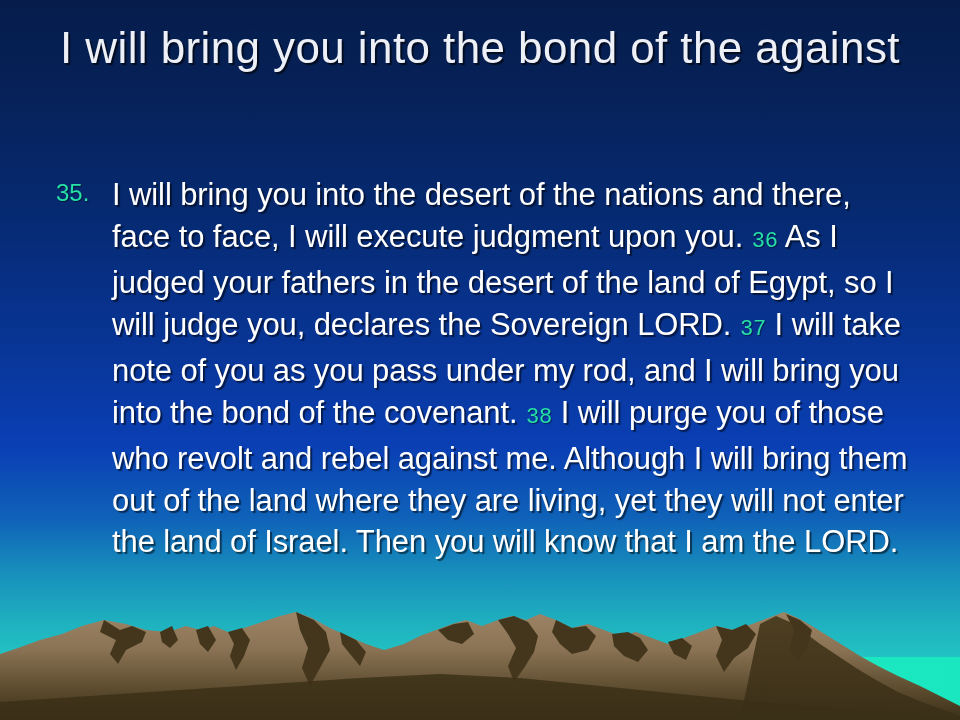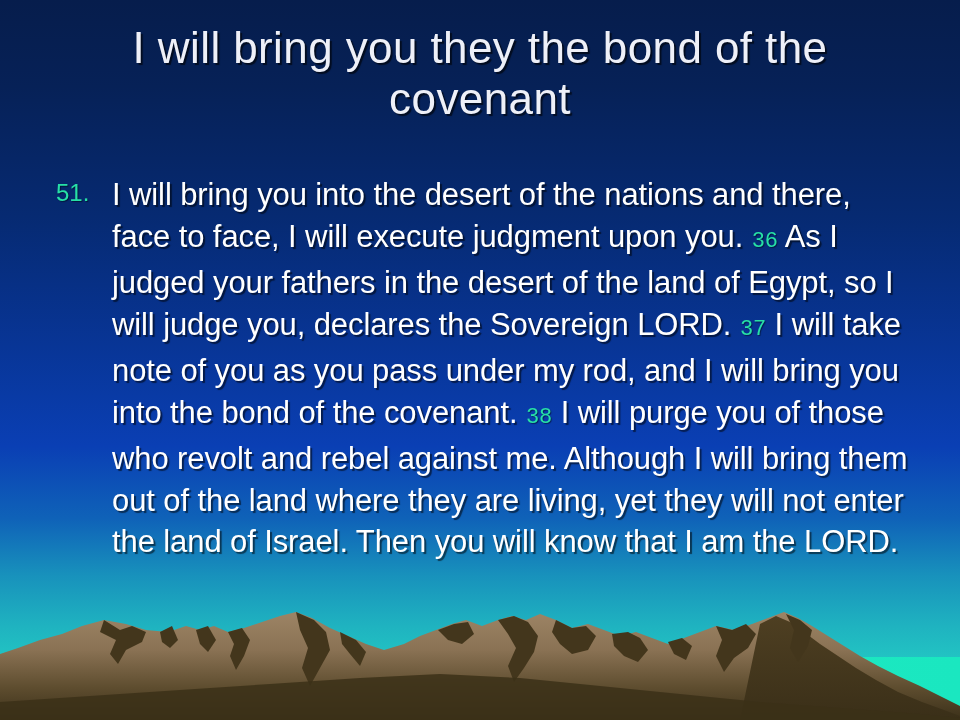--- a/index.html
+++ b/index.html
@@ -169,24 +169,24 @@
       <path d="M612,24 L628,22 L640,28 L648,40 L638,52 L624,46 L614,36 Z"></path>
       <path d="M668,32 L682,28 L692,36 L686,50 L674,44 Z"></path>
       <path d="M716,16 L732,20 L746,14 L756,24 L748,38 L734,48 L724,62 L716,46 L722,30 Z"></path>
       <path d="M786,4 L800,10 L812,20 L808,36 L798,52 L790,38 L794,20 Z"></path>
     </g>
 
     <path fill="#3b3018" opacity="0.85" d="M0,92 L90,86 L180,80 L270,74 L360,68 L440,64 L520,68 L600,76
              L680,84 L760,92 L840,98 L920,104 L960,108 L960,110 L0,110 Z"></path>
   </svg>
 
-  <div id="title">I will bring you they the bond of the covenant</div>
+  <div id="title">I will bring you into the bond of the against</div>
 
   <div id="body-block">
     <ul id="verse-list">
       <li id="verse-item">
-        <span id="verse-marker">51.</span>
+        <span id="verse-marker">35.</span>
         <span id="verse-text">I will bring you into the desert of the nations and there, face to face, I will execute judgment upon you. <span class="vnum">36</span> As I judged your fathers in the desert of the land of Egypt, so I will judge you, declares the Sovereign LORD. <span class="vnum">37</span> I will take note of you as you pass under my rod, and I will bring you into the bond of the covenant. <span class="vnum">38</span> I will purge you of those who revolt and rebel against me. Although I will bring them out of the land where they are living, yet they will not enter the land of Israel. Then you will know that I am the LORD.</span>
       </li>
     </ul>
   </div>
 
 </div>
 
 </body></html>

